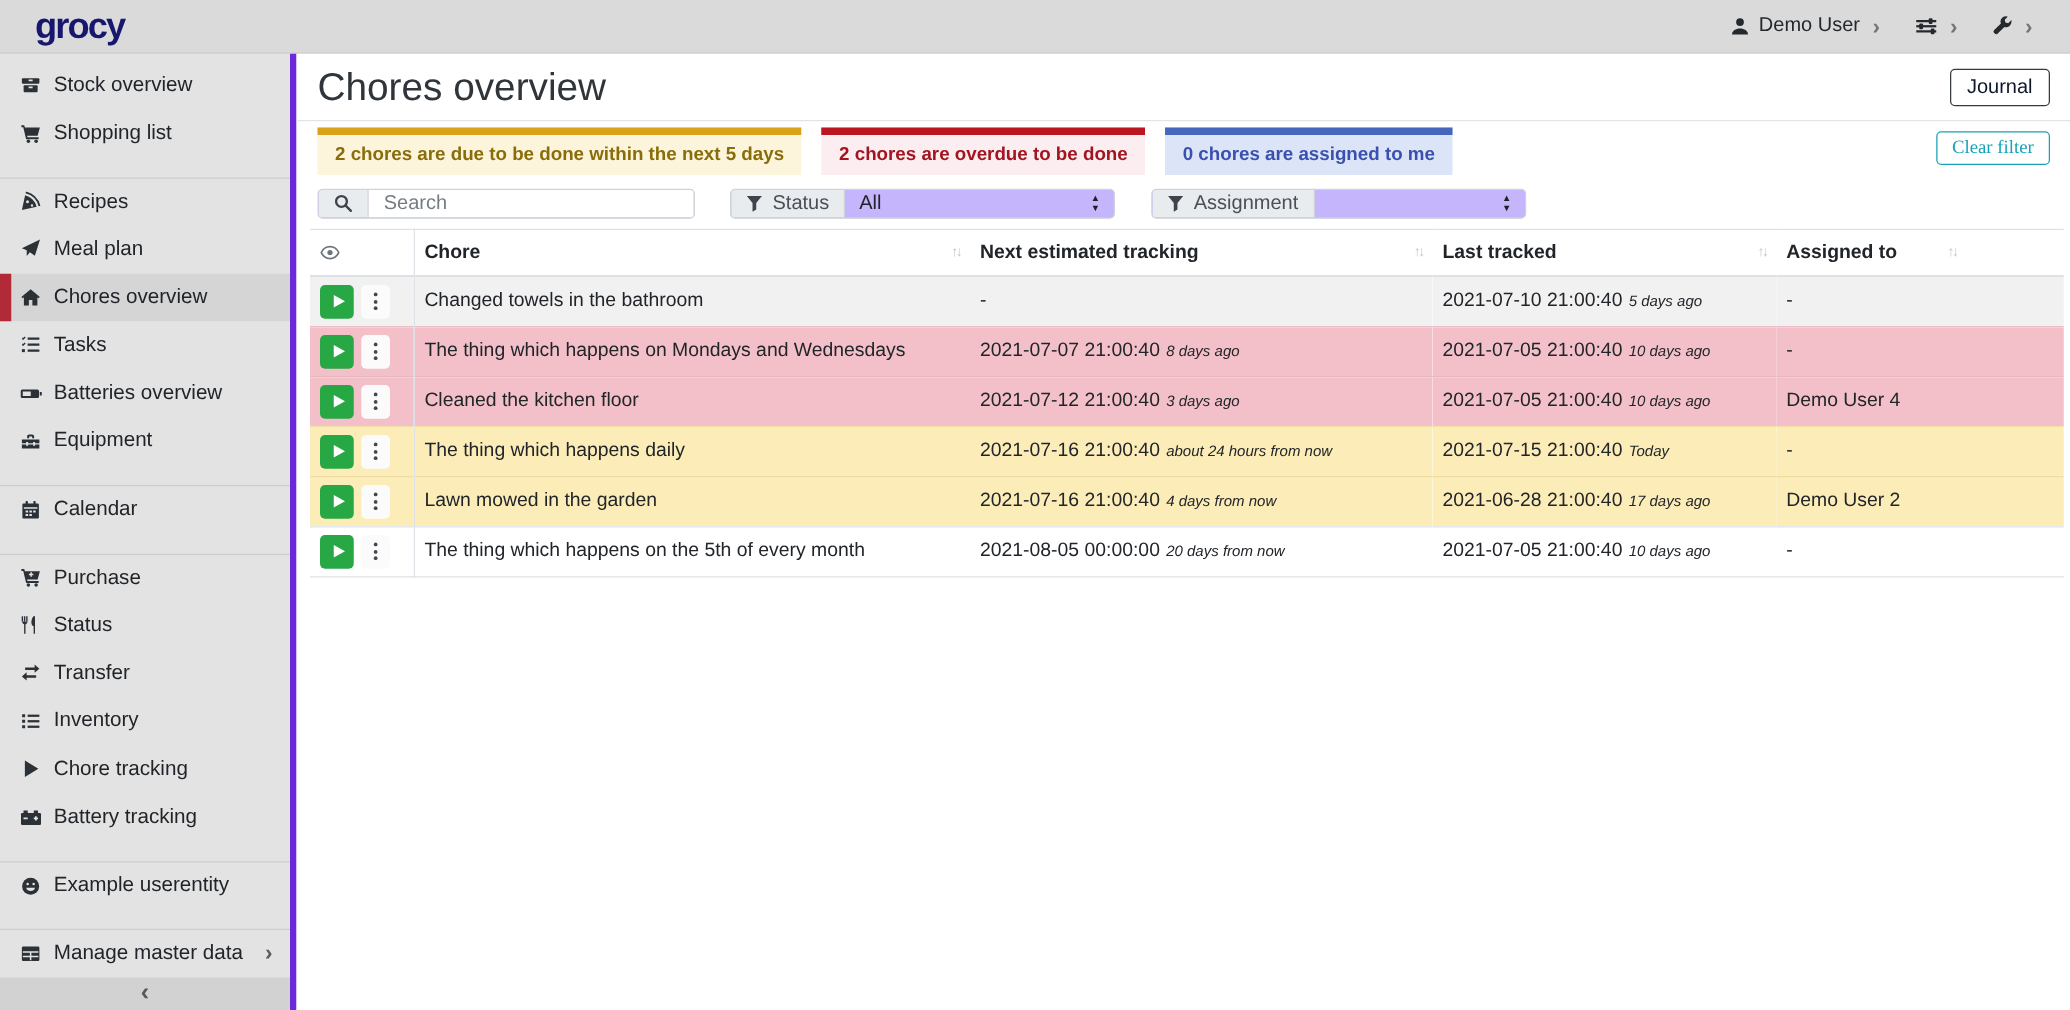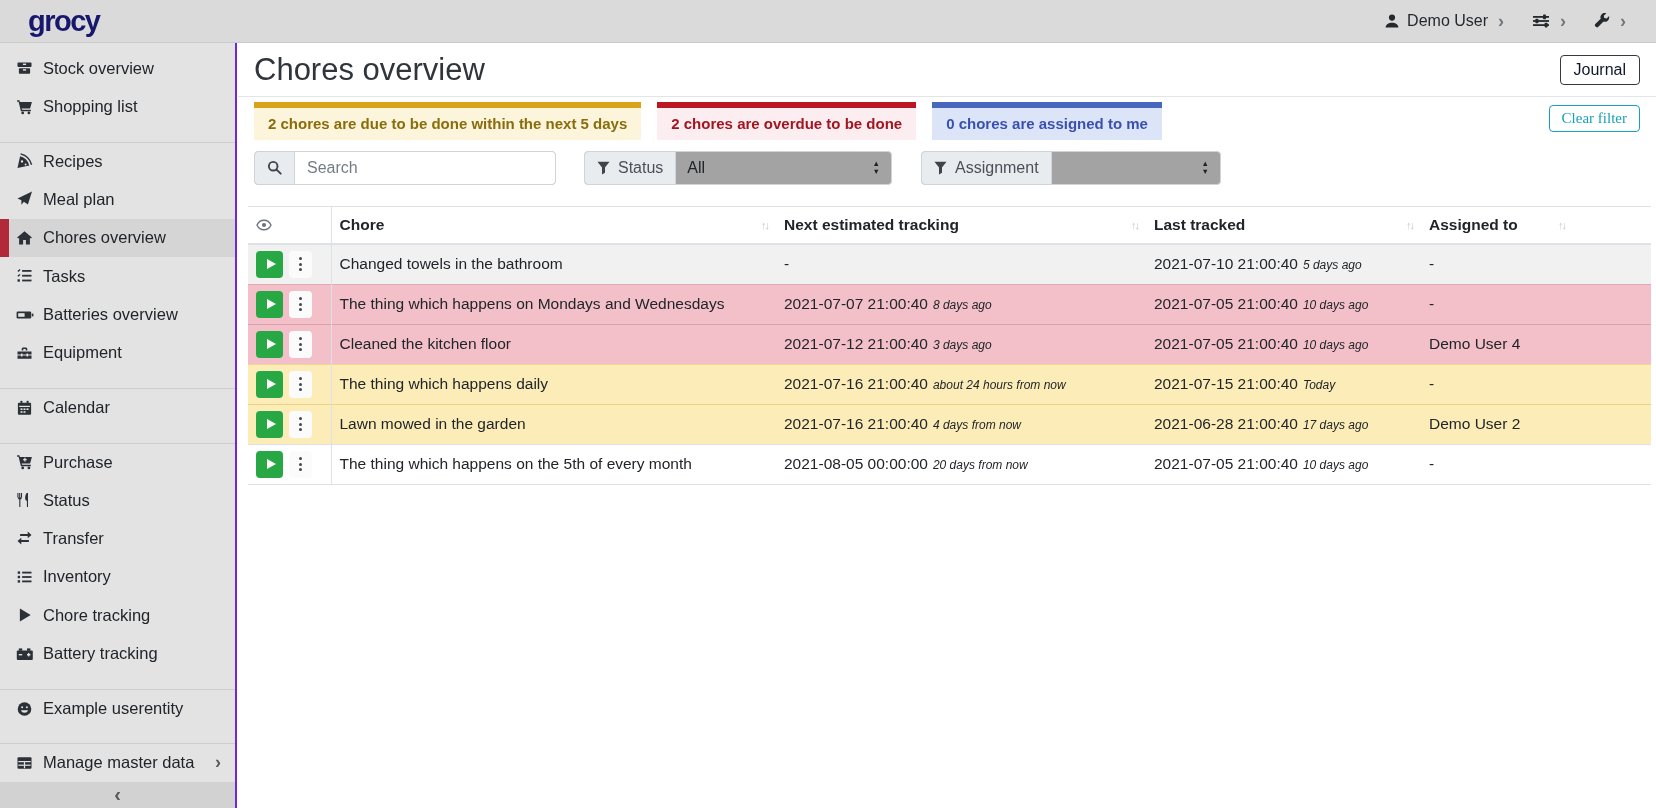--- a/index.html
+++ b/index.html
@@ -21,21 +21,21 @@
     color:#17176e; cursor:pointer; line-height:1;
   }
   .nav-right { margin-left:auto; display:flex; align-items:flex-end; gap:28px; }
   .nav-item { display:flex; align-items:center; gap:7px; color:#24292e; font-size:16px; cursor:pointer; }
   .chev { color:#6f767c; font-size:18px; font-weight:700; line-height:1; margin-left:3px; }
   .nav-icon svg { display:block; }
 
   
   .sidebar {
     position:absolute; top:43px; left:0; width:237px; height:765px;
-    background:#e3e3e3; border-right:2px solid #6d28d9;
+    background:#e3e3e3; border-right:5px solid #6d28d9;
     display:flex; flex-direction:column;
   }
   .side-nav { flex:1; padding-top:6px; }
   .side-item {
     height:38.4px; display:flex; align-items:center; gap:9px;
     padding-left:15px; padding-right:14px; font-size:16.5px; color:#212529; cursor:pointer;
   }
   .side-item .sicon { width:19px; display:flex; justify-content:center; color:#2b3136; }
   .side-item.group-start { border-top:1px solid #cdcdcd;margin-top:16px; }
   .side-item.active {
@@ -68,42 +68,42 @@
   .banner.danger { border-color:#bb1722; background:#fceef0; color:#a21520; }
   .banner.info   { border-color:#4667bb; background:#dce4f7; color:#3a50b0; }
   .btn-clear {
     margin-left:auto; background:#fff; border:1px solid #17a2b8; border-radius:4px;
     color:#17a2b8; font-size:15px; padding:4px 12px; margin-top:3px; cursor:pointer;
     font-family:Liberation Serif, serif;
   }
 
   .filter-row { display:flex; padding:0 16px; margin-top:11px; }
   .igroup {
-    display:flex; height:34px; border:1px solid #ced4da; border-radius:4px;
-    background:#a3a3a3; overflow:hidden;
+    display:flex; height:24px; border:1px solid #ced4da; border-radius:4px;
+    background:#c4b5fd; overflow:hidden;
   }
   .igroup .addon {
     background:#e9ecef; border-right:1px solid #ced4da; display:flex; align-items:center;
     gap:8px; padding:0 12px; color:#495057; font-size:16px; white-space:nowrap;
   }
   .igroup input {
     border:none; outline:none; flex:1; padding:0 12px; font-size:16px; color:#495057;
     font-family:inherit; background:#fff;
   }
   .igroup input::placeholder { color:#757d84; }
   .selectish { flex:1; display:flex; align-items:center; justify-content:space-between;
     padding:0 11px; font-size:16px; color:#212529; cursor:pointer; }
   .caret-ud { display:flex; flex-direction:column; gap:1px; color:#1d2124; }
   .caret-ud i { font-style:normal; font-size:7.5px; line-height:1; }
   .g-search { width:302px; }
   .g-status { width:308px; margin-left:28px; }
   .g-assign { width:300px; margin-left:29px; }
 
   
-  table.chores { border-collapse:collapse; margin:21px 0 0 10px; width:1403px; table-layout:fixed; }
+  table.chores { border-collapse:collapse; margin:8px 0 0 10px; width:1403px; table-layout:fixed; }
   .chores th {
     text-align:left; font-size:15.5px; font-weight:700; color:#212529;
     padding:9px 8px; border-top:1px solid #dee2e6; border-bottom:2px solid #dee2e6;
     background:#fff;
   }
   .chores th .sort { float:right; color:#c2c6ca; font-size:11px; letter-spacing:-2px; margin-top:3px; font-weight:400; }
   .chores th.th-assigned .sort { margin-right:78px; }
   .chores th.th-ctrl, .chores td.td-ctrl { border-right:1px solid #dee2e6; }
   .chores td {
     font-size:15.5px; color:#212529; padding:6px 8px; border-top:1px solid #dee2e6;

